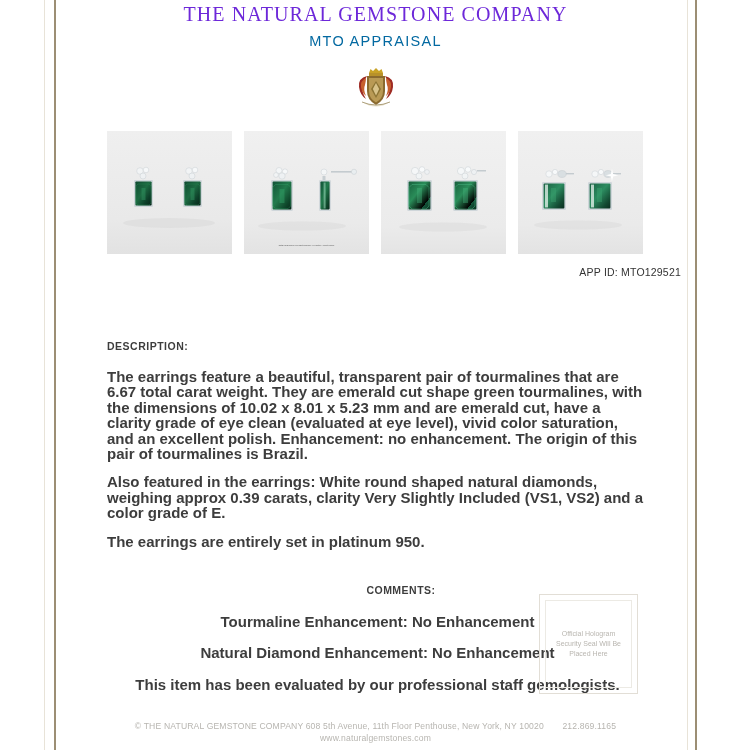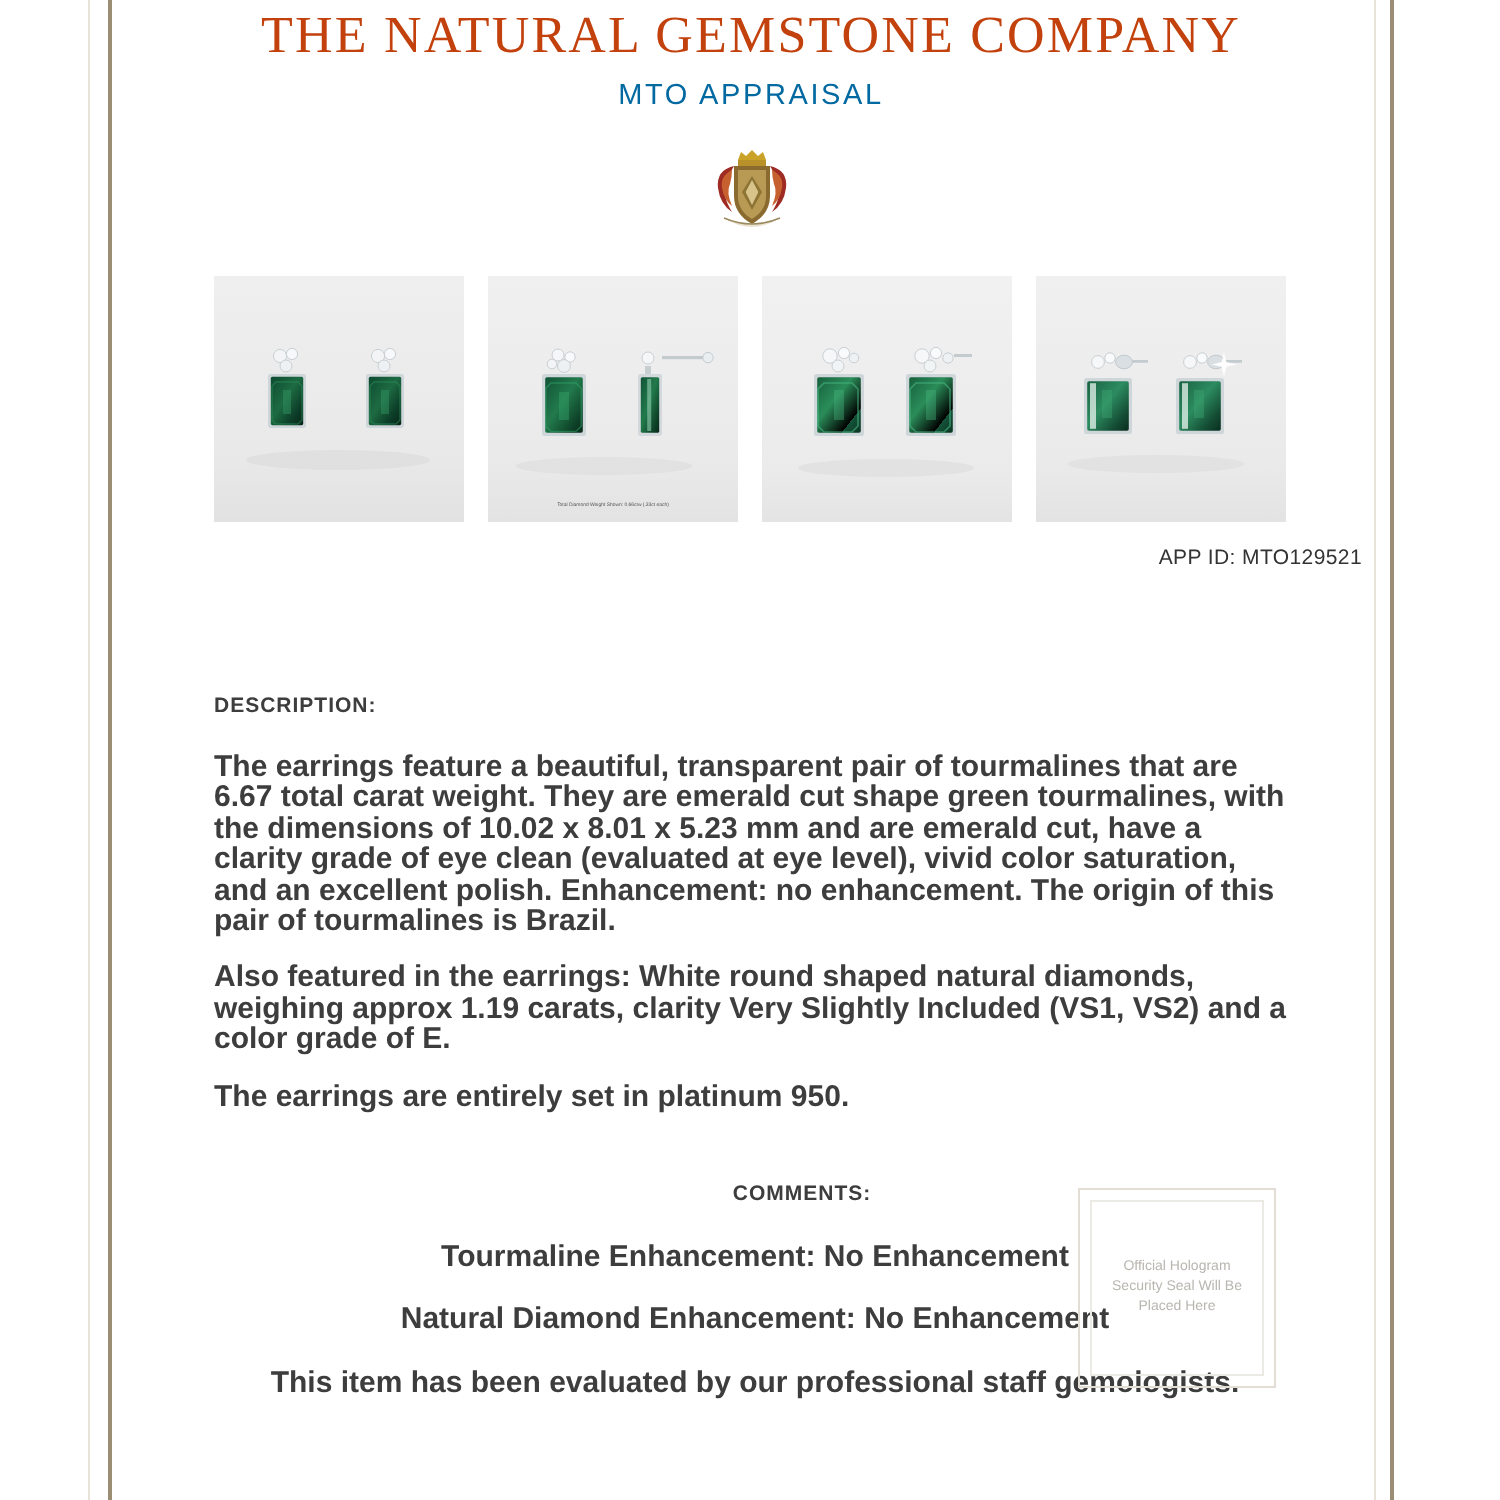--- a/index.html
+++ b/index.html
@@ -46,23 +46,23 @@
     box-sizing: border-box;
   }
 
   
   .masthead {
     text-align: center;
     padding-top: 3px;
   }
   .company-name {
     font-family: "Liberation Serif", serif;
-    font-size: 26px;
+    font-size: 20px;
     letter-spacing: 1.1px;
-    color: #c2410c;
+    color: #6d28d9;
     white-space: nowrap;
     line-height: 1.15;
   }
   .doc-type {
     margin-top: 7px;
     font-size: 14.5px;
     letter-spacing: 1.3px;
     color: #0369a1;
   }
 
@@ -398,31 +398,38 @@
     </div>
   </div>
 
   <div class="app-id-row">
     <span>APP ID: MTO129521</span>
   </div>
 
   <div class="body-copy">
     <div class="section-label">DESCRIPTION:</div>
     <p class="para">The earrings feature a beautiful, transparent pair of tourmalines that are 6.67 total carat weight. They are emerald cut shape green tourmalines, with the dimensions of 10.02 x 8.01 x 5.23 mm and are emerald cut, have a clarity grade of eye clean (evaluated at eye level), vivid color saturation, and an excellent polish. Enhancement: no enhancement. The origin of this pair of tourmalines is Brazil.</p>
-    <p class="para">Also featured in the earrings: White round shaped natural diamonds, weighing approx 1.19 carats, clarity Very Slightly Included (VS1, VS2) and a color grade of E.</p>
+    <p class="para">Also featured in the earrings: White round shaped natural diamonds, weighing approx 0.39 carats, clarity Very Slightly Included (VS1, VS2) and a color grade of E.</p>
     <p class="para">The earrings are entirely set in platinum 950.</p>
 
     <div class="comments-block">
       <div class="section-label">COMMENTS:</div>
       <p class="para">Tourmaline Enhancement: No Enhancement</p>
       <p class="para">Natural Diamond Enhancement: No Enhancement</p>
       <p class="para">This item has been evaluated by our professional staff gemologists.</p>
     </div>
   </div>
 
   <div class="seal">
     <div class="seal-inner">
       <div class="seal-text">Official Hologram Security Seal Will Be Placed Here</div>
     </div>
   </div>
 
+  <div class="footer">
+    <div class="footer-line">
+      <span>© THE NATURAL GEMSTONE COMPANY  608 5th Avenue, 11th Floor Penthouse, New York, NY  10020</span>
+      <span class="footer-phone">212.869.1165</span>
+    </div>
+    <div class="footer-line">www.naturalgemstones.com</div>
+  </div>
 
 </div>
 
 </body></html>

